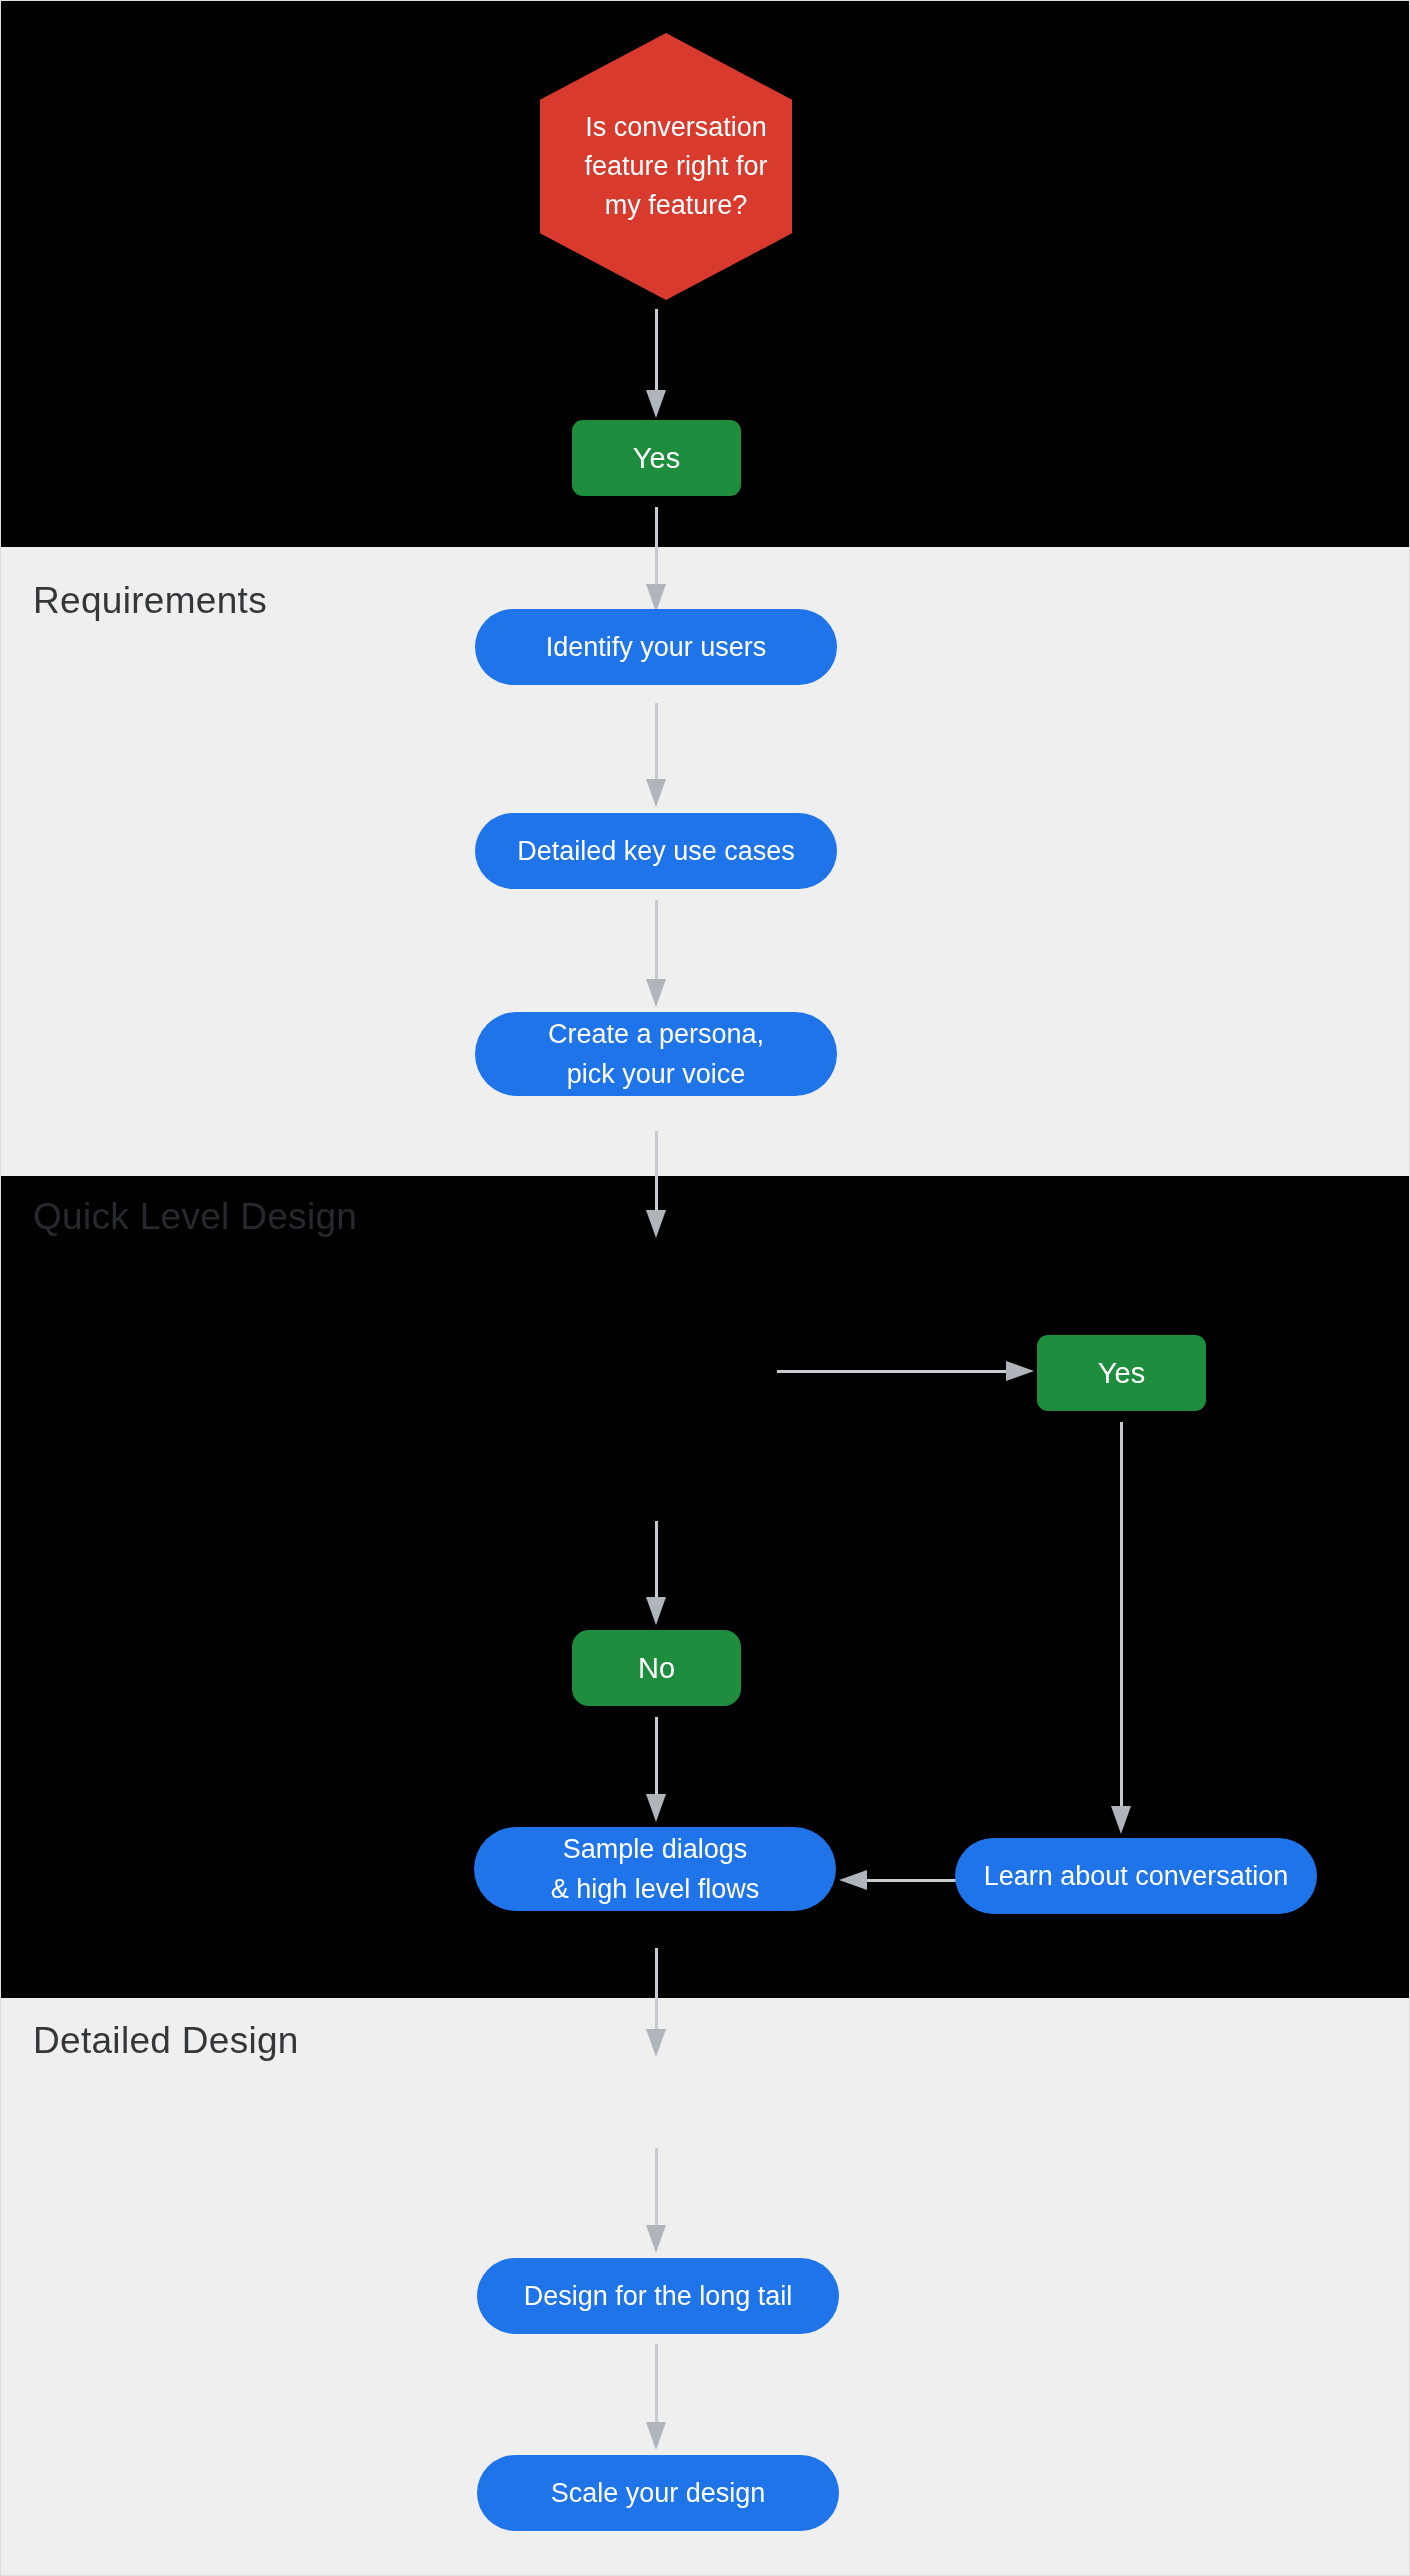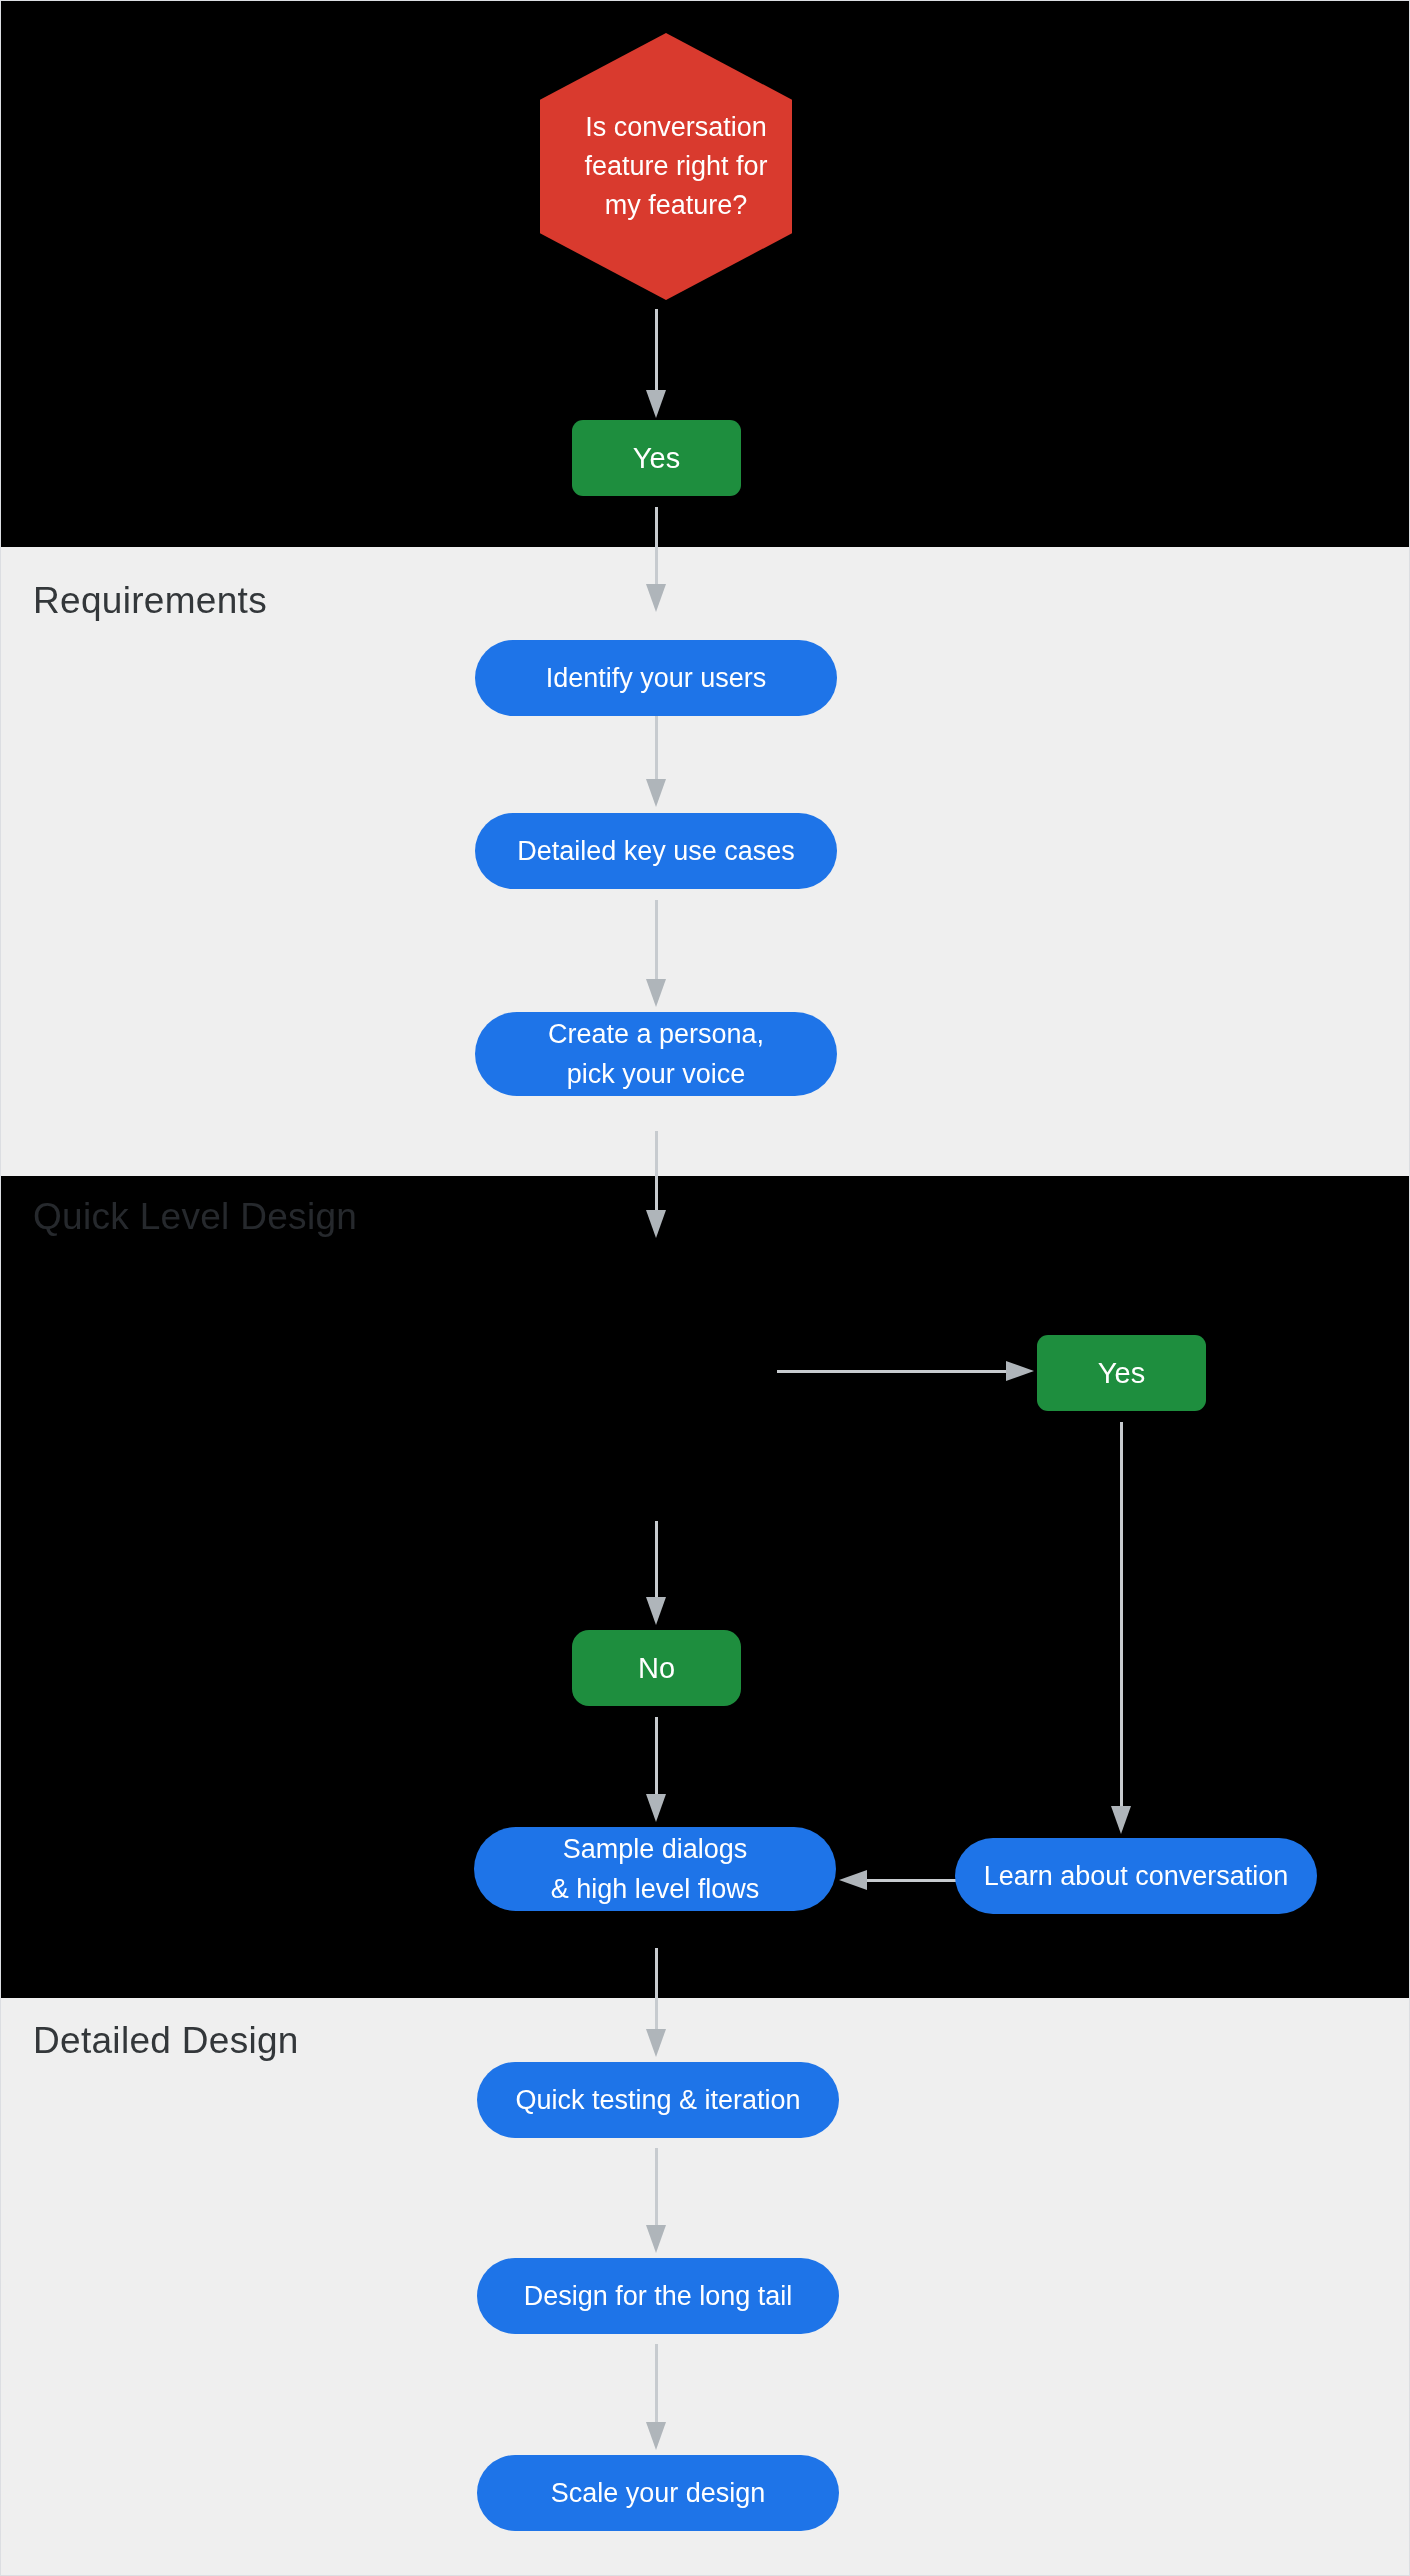--- a/index.html
+++ b/index.html
@@ -44,21 +44,21 @@
   #btn-no   { left:571px;  top:1629px;border-radius:17px; }
 
   .pill {
     position:absolute; width:362px;
     background:var(--action-blue); color:#ffffff;
     display:flex; flex-direction:column; align-items:center; justify-content:center;
     text-align:center; font-size:27px; font-weight:500; line-height:40px;
   }
   .pill.single { height:76px;  border-radius:38px; }
   .pill.double { height:84px; border-radius:46px; }
-  #p-users    { left:474px;  top:639px; }
+  #p-users    { left:474px;  top:608px; }
   #p-usecases { left:474px;  top:812px; }
   #p-persona  { left:474px;  top:1011px; }
   #p-sample   { left:473px;  top:1826px; }
   #p-learn    { left:954px; top:1837px; }
   #p-quick    { left:476px;  top:2061px; }
   #p-longtail { left:476px;  top:2257px; }
   #p-scale    { left:476px;  top:2454px; }
 
   
   .arrow-v { position:absolute; width:20.4px; display:flex; flex-direction:column; align-items:center; }
@@ -183,23 +183,20 @@
     <span>Create a persona,</span>
     <span>pick your voice</span>
   </div>
   <div class="pill double" id="p-sample">
     <span>Sample dialogs</span>
     <span>&amp; high level flows</span>
   </div>
   <div class="pill single" id="p-learn">
     <span>Learn about conversation</span>
   </div>
-  <div class="pill single" id="p-quick">
-    <span>Quick testing &amp; iteration</span>
-  </div>
   <div class="pill single" id="p-longtail">
     <span>Design for the long tail</span>
   </div>
   <div class="pill single" id="p-scale">
     <span>Scale your design</span>
   </div>
 
 </div>
 
 

